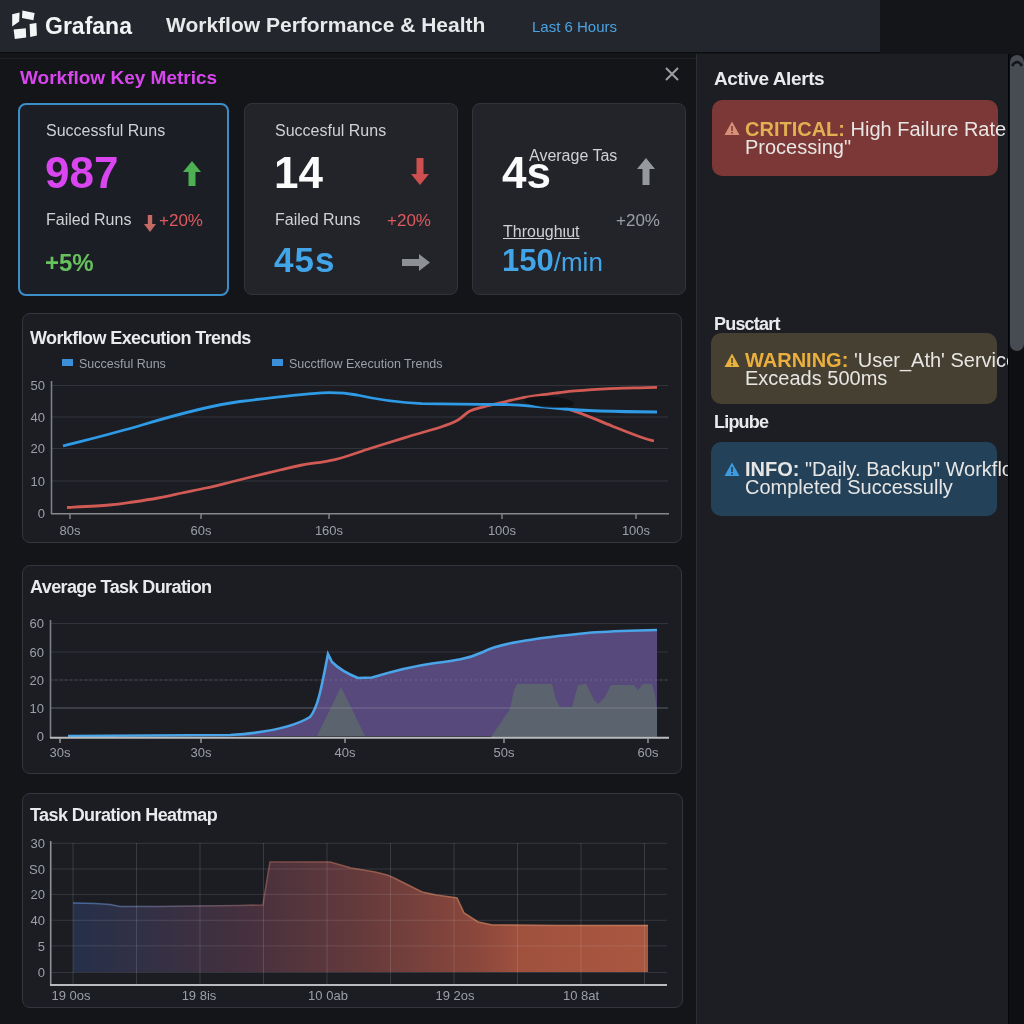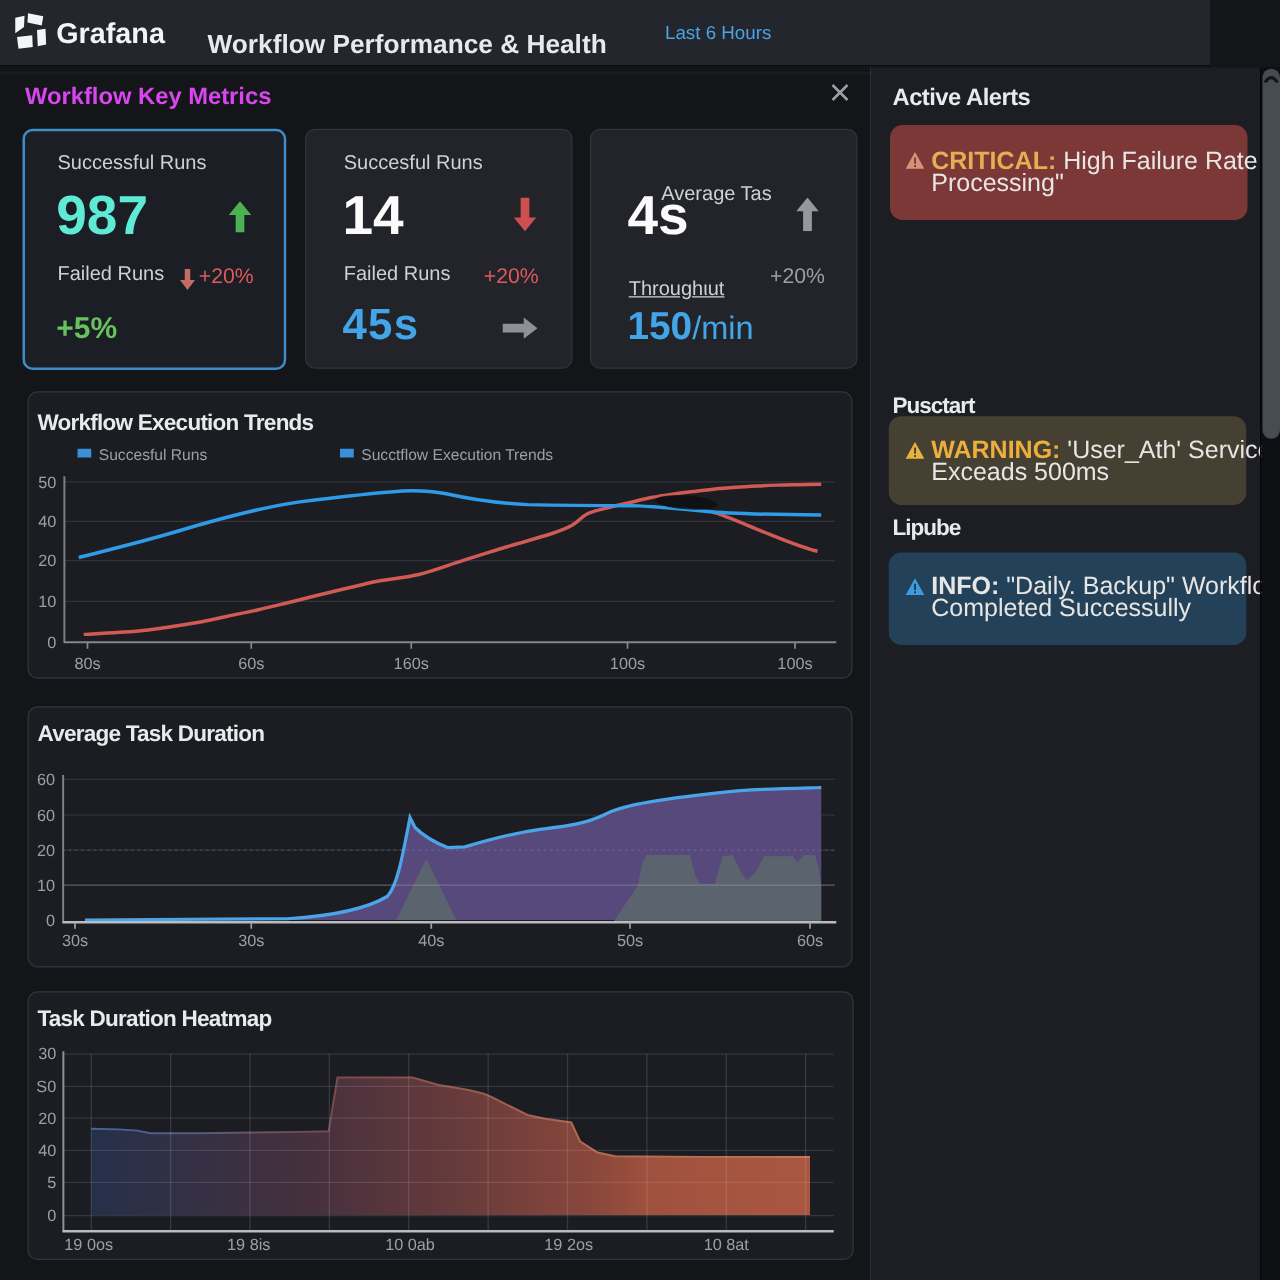--- a/index.html
+++ b/index.html
@@ -1,19 +1,19 @@
 <!DOCTYPE html>
 <html><head>
 <meta charset="utf-8">
 <style>
   html,body{margin:0;padding:0;background:#101114;}
   *{box-sizing:border-box;font-family:"Liberation Sans",sans-serif;}
   #page{position:relative;width:1024px;height:1024px;background:#141519;overflow:hidden;}
   .abs{position:absolute;}
-  .header{position:absolute;left:0;top:0;width:968px;height:53px;background:#23262c;border-bottom:1px solid #0b0c0e;}
+  .header{position:absolute;left:0;top:0;width:880px;height:53px;background:#23262c;border-bottom:1px solid #0b0c0e;}
   .panel{position:absolute;background:#1b1d23;border:1px solid #33363d;border-radius:8px;}
   .ptitle{position:absolute;color:#e9eaec;font-size:18px;font-weight:700;letter-spacing:-0.6px;}
   .card{position:absolute;background:#222429;border:1px solid #31343a;border-radius:8px;}
   .clabel{position:absolute;color:#cfd1d4;font-size:16px;}
   .alert{position:absolute;border-radius:10px;}
   .atext{position:absolute;color:#e8e6e4;font-size:20px;line-height:18px;white-space:nowrap;}
   .shead{position:absolute;color:#e9eaec;font-size:18px;font-weight:700;letter-spacing:-0.8px;}
 </style>
 </head>
 <body>
@@ -22,21 +22,21 @@
   <div class="header">
     <svg class="abs" style="left:10px;top:9px" width="28" height="31" viewBox="0 0 28 31">
       <g fill="#f4f5f6">
         <path d="M2.2 5.2 L9.6 3.6 L9.2 12.5 L2.2 17.5 Z"></path>
         <path d="M12.4 1.6 L24.6 4.0 L23.4 11.3 L12.0 9.0 Z"></path>
         <path d="M19.6 15.0 L26.4 13.9 L26.9 26.5 L20.2 28.0 Z"></path>
         <path d="M3.6 20.6 L15.8 19.2 L16.2 28.6 L4.8 30.0 Z"></path>
       </g>
     </svg>
     <div class="abs" style="left:45px;top:13px;color:#f3f4f5;font-size:23px;font-weight:700;">Grafana</div>
-    <div class="abs" style="left:166px;top:13px;color:#e8e9eb;font-size:21px;font-weight:700;margin-top:11px;">Workflow Performance &amp; Health</div>
+    <div class="abs" style="left:166px;top:13px;color:#e8e9eb;font-size:21px;font-weight:700;">Workflow Performance &amp; Health</div>
     <div class="abs" style="left:532px;top:18px;color:#4ba3e3;font-size:15px;">Last 6 Hours</div>
   </div>
 
   <div class="abs" style="left:697px;top:54px;width:312px;height:970px;background:#1c1e24;"></div>
   <div class="abs" style="left:696px;top:54px;width:1px;height:970px;background:#2b2e34;"></div>
 
   <div class="shead" style="left:714px;top:68px;font-size:19px;letter-spacing:-0.4px;">Active Alerts</div>
   <div class="alert" style="left:712px;top:100px;width:286px;height:76px;background:#7c3836;">
     <svg class="abs" style="left:12px;top:21px" width="16" height="15" viewBox="0 0 16 15">
       <path d="M8 0.5 L15.5 14 L0.5 14 Z" fill="#d99079"></path>
@@ -74,21 +74,21 @@
     </svg>
 
   <div class="abs" style="left:0px;top:58px;width:697px;height:1px;background:rgba(255,255,255,0.05);"></div>
   <div class="abs" style="left:20px;top:67px;color:#d946ef;font-size:19px;font-weight:700;">Workflow Key Metrics</div>
   <svg class="abs" style="left:664px;top:66px" width="16" height="16" viewBox="0 0 16 16">
       <path d="M2 2 L14 14 M14 2 L2 14" stroke="#9ca0a6" stroke-width="2"></path>
     </svg>
 
   <div class="card" style="left:18px;top:103px;width:211px;height:193px;background:#1b1e24;border:2px solid #3d8dc9;"></div>
   <div class="clabel" style="left:46px;top:122px;">Successful Runs</div>
-  <div class="abs" style="left:45px;top:148px;color:#5eead4;font-size:44px;font-weight:700;">987</div>
+  <div class="abs" style="left:45px;top:148px;color:#d946ef;font-size:44px;font-weight:700;">987</div>
   <svg class="abs" style="left:183px;top:161px" width="18" height="25" viewBox="0 0 18 25">
       <path d="M9 0 L18 11 L12.5 11 L12.5 25 L5.5 25 L5.5 11 L0 11 Z" fill="#4db052"></path>
     </svg>
   <div class="clabel" style="left:46px;top:211px;">Failed Runs</div>
   <svg class="abs" style="left:143px;top:215px" width="14" height="17" viewBox="0 0 14 17">
       <path d="M7 17 L13 9 L9.2 9 L9.2 0 L4.8 0 L4.8 9 L1 9 Z" fill="#c66a64"></path>
     </svg>
   <div class="abs" style="left:159px;top:211px;color:#dd5a5e;font-size:17px;">+20%</div>
   <div class="abs" style="left:45px;top:249px;color:#67c15e;font-size:24px;font-weight:600;">+5%</div>
 

